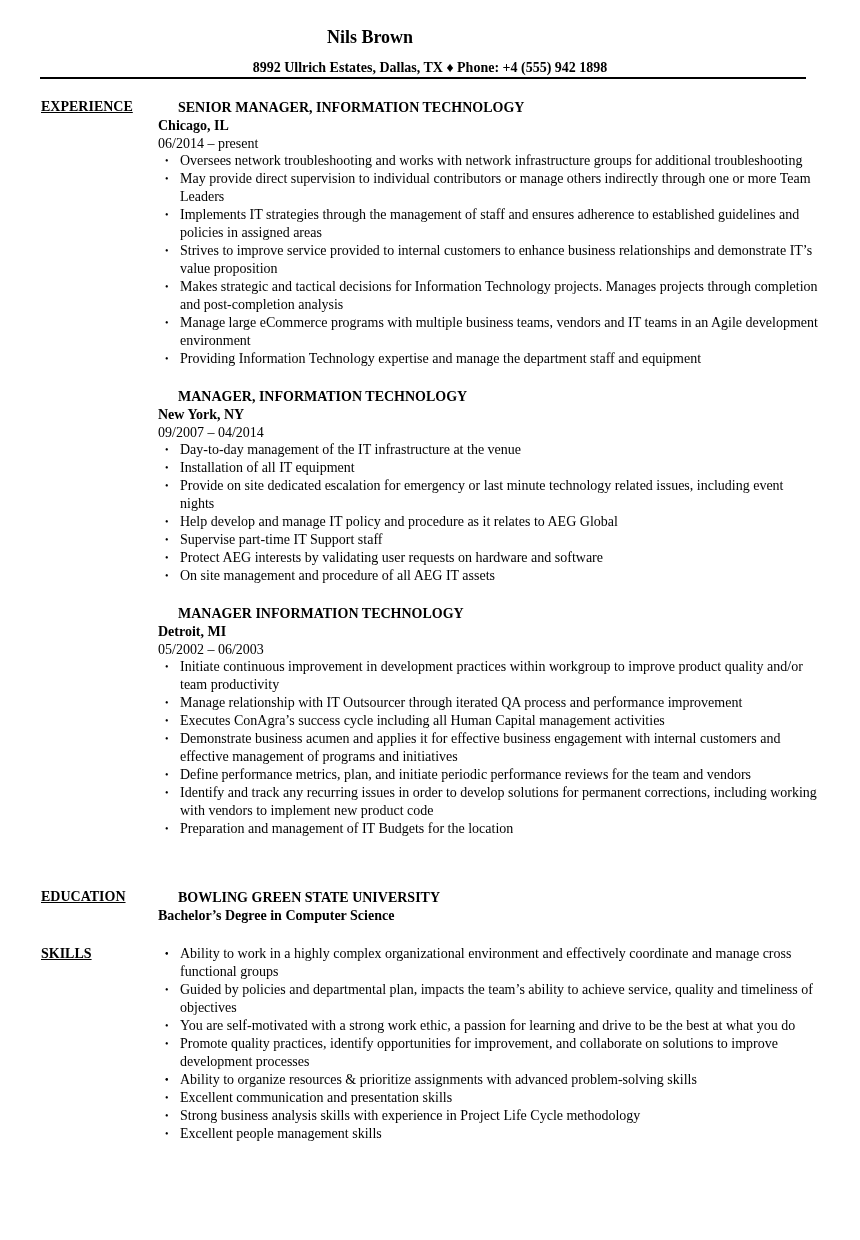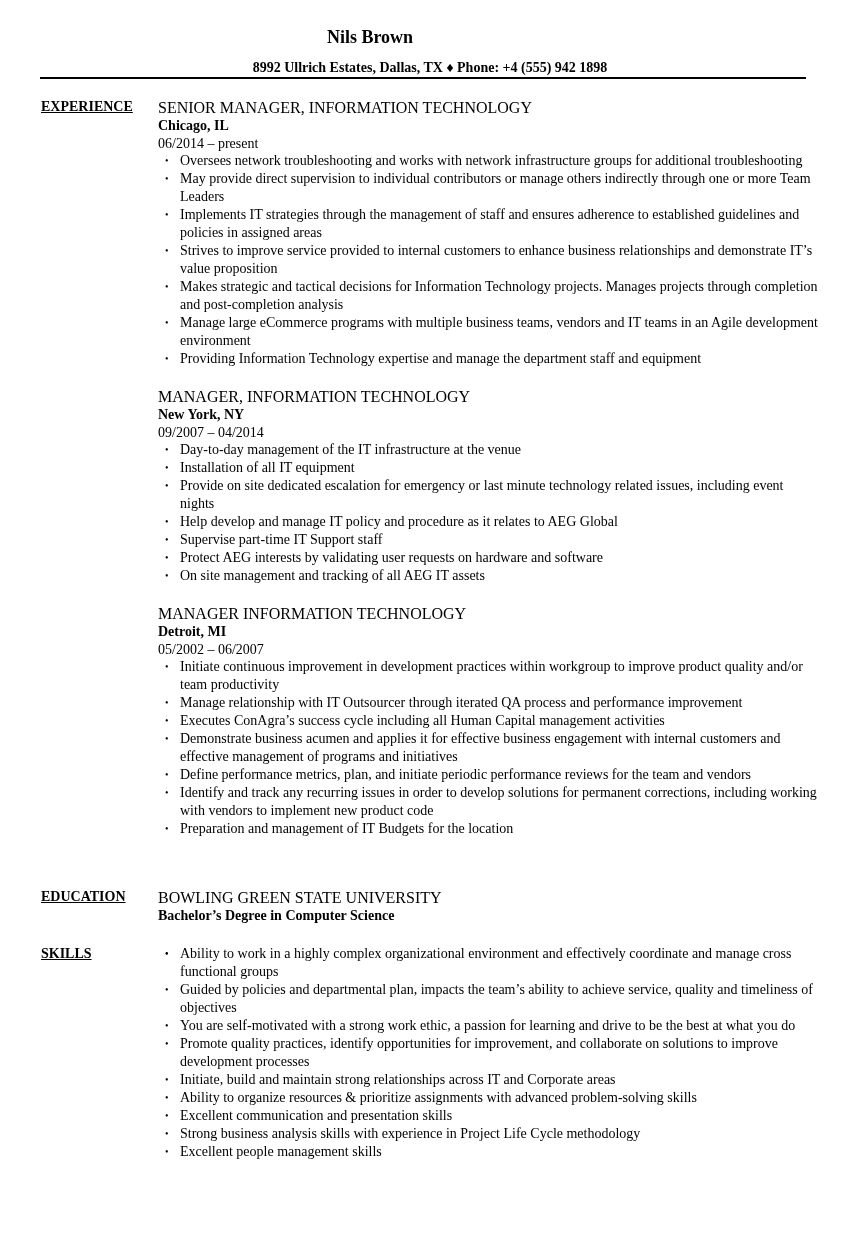--- a/index.html
+++ b/index.html
@@ -8,21 +8,21 @@
     font-family:"Liberation Serif", "DejaVu Serif", serif;
     color:#000; font-size:14px; line-height:18px;
   }
   .page { position:relative; width:860px; height:1240px; }
   .name { font-weight:bold; font-size:18px; position:absolute; top:27px; left:0; width:740px; text-align:center; line-height:20px; }
   .contact { font-weight:bold; font-size:14px; position:absolute; top:59px; left:0; width:860px; text-align:center; line-height:18px; }
   .rule { position:absolute; top:77px; left:40px; width:766px; height:2px; background:#000; }
   .section { position:absolute; left:0; width:860px; }
   .sec-label { position:absolute; left:41px; font-weight:bold; font-size:14px;text-decoration:underline; }
   .sec-body { position:absolute; left:158px; width:660px; }
-  .job-title { font-weight:normal; font-size:16px; height:18px; margin-top:1px;}
+  .job-title { font-weight:bold; font-size:14px; height:18px; margin-top:1px;margin-left:20px;}
   .job-loc { font-weight:bold; font-size:14px; height:18px; }
   .job-dates { height:17px; }
   ul { margin:0; padding:0; list-style:none; }
   li { position:relative; padding-left:22px; line-height:18px; }
   li .bullet { position:absolute; left:7px; top:0; font-size:10px; }
   .job { margin-bottom:20px; }
 </style>
 </head>
 <body>
 
@@ -52,27 +52,27 @@
           <div class="job-title">MANAGER, INFORMATION TECHNOLOGY</div>
           <div class="job-loc">New York, NY</div>
           <div class="job-dates">09/2007 – 04/2014</div>
           <ul>
             <li><span class="bullet">•</span><span>Day-to-day management of the IT infrastructure at the venue</span></li>
             <li><span class="bullet">•</span><span>Installation of all IT equipment</span></li>
             <li><span class="bullet">•</span><span>Provide on site dedicated escalation for emergency or last minute technology related issues, including event nights</span></li>
             <li><span class="bullet">•</span><span>Help develop and manage IT policy and procedure as it relates to AEG Global</span></li>
             <li><span class="bullet">•</span><span>Supervise part-time IT Support staff</span></li>
             <li><span class="bullet">•</span><span>Protect AEG interests by validating user requests on hardware and software</span></li>
-            <li><span class="bullet">•</span><span>On site management and tracking of all AEG IT assets</span></li>
+            <li><span class="bullet">•</span><span>On site management and procedure of all AEG IT assets</span></li>
           </ul>
         </div>
         <div class="job">
           <div class="job-title">MANAGER INFORMATION TECHNOLOGY</div>
           <div class="job-loc">Detroit, MI</div>
-          <div class="job-dates">05/2002 – 06/2007</div>
+          <div class="job-dates">05/2002 – 06/2003</div>
           <ul>
             <li><span class="bullet">•</span><span>Initiate continuous improvement in development practices within workgroup to improve product quality and/or team productivity</span></li>
             <li><span class="bullet">•</span><span>Manage relationship with IT Outsourcer through iterated QA process and performance improvement</span></li>
             <li><span class="bullet">•</span><span>Executes ConAgra’s success cycle including all Human Capital management activities</span></li>
             <li><span class="bullet">•</span><span>Demonstrate business acumen and applies it for effective business engagement with internal customers and effective management of programs and initiatives</span></li>
             <li><span class="bullet">•</span><span>Define performance metrics, plan, and initiate periodic performance reviews for the team and vendors</span></li>
             <li><span class="bullet">•</span><span>Identify and track any recurring issues in order to develop solutions for permanent corrections, including working with vendors to implement new product code</span></li>
             <li><span class="bullet">•</span><span>Preparation and management of IT Budgets for the location</span></li>
           </ul>
         </div>
@@ -89,21 +89,21 @@
 
   <div class="section" style="top:944px;">
     <div class="sec-label" style="top:1px;">SKILLS</div>
     <div class="sec-body" style="top:1px;">
       <ul id="skills-list">
           <li><span class="bullet">•</span></li>
           <li><span class="bullet">•</span><span>Ability to work in a highly complex organizational environment and effectively coordinate and manage cross functional groups</span></li>
           <li><span class="bullet">•</span><span>Guided by policies and departmental plan, impacts the team’s ability to achieve service, quality and timeliness of objectives</span></li>
           <li><span class="bullet">•</span><span>You are self-motivated with a strong work ethic, a passion for learning and drive to be the best at what you do</span></li>
           <li><span class="bullet">•</span><span>Promote quality practices, identify opportunities for improvement, and collaborate on solutions to improve development processes</span></li>
-          <li><span class="bullet">•</span><span>Initiate, build and maintain strong relationships across IT and Corporate areas</span></li>
+          <li><span class="bullet">•</span></li>
           <li><span class="bullet">•</span><span>Ability to organize resources &amp; prioritize assignments with advanced problem-solving skills</span></li>
           <li><span class="bullet">•</span><span>Excellent communication and presentation skills</span></li>
           <li><span class="bullet">•</span><span>Strong business analysis skills with experience in Project Life Cycle methodology</span></li>
           <li><span class="bullet">•</span><span>Excellent people management skills</span></li>
         </ul>
     </div>
   </div>
 </div>
 
 </body></html>

